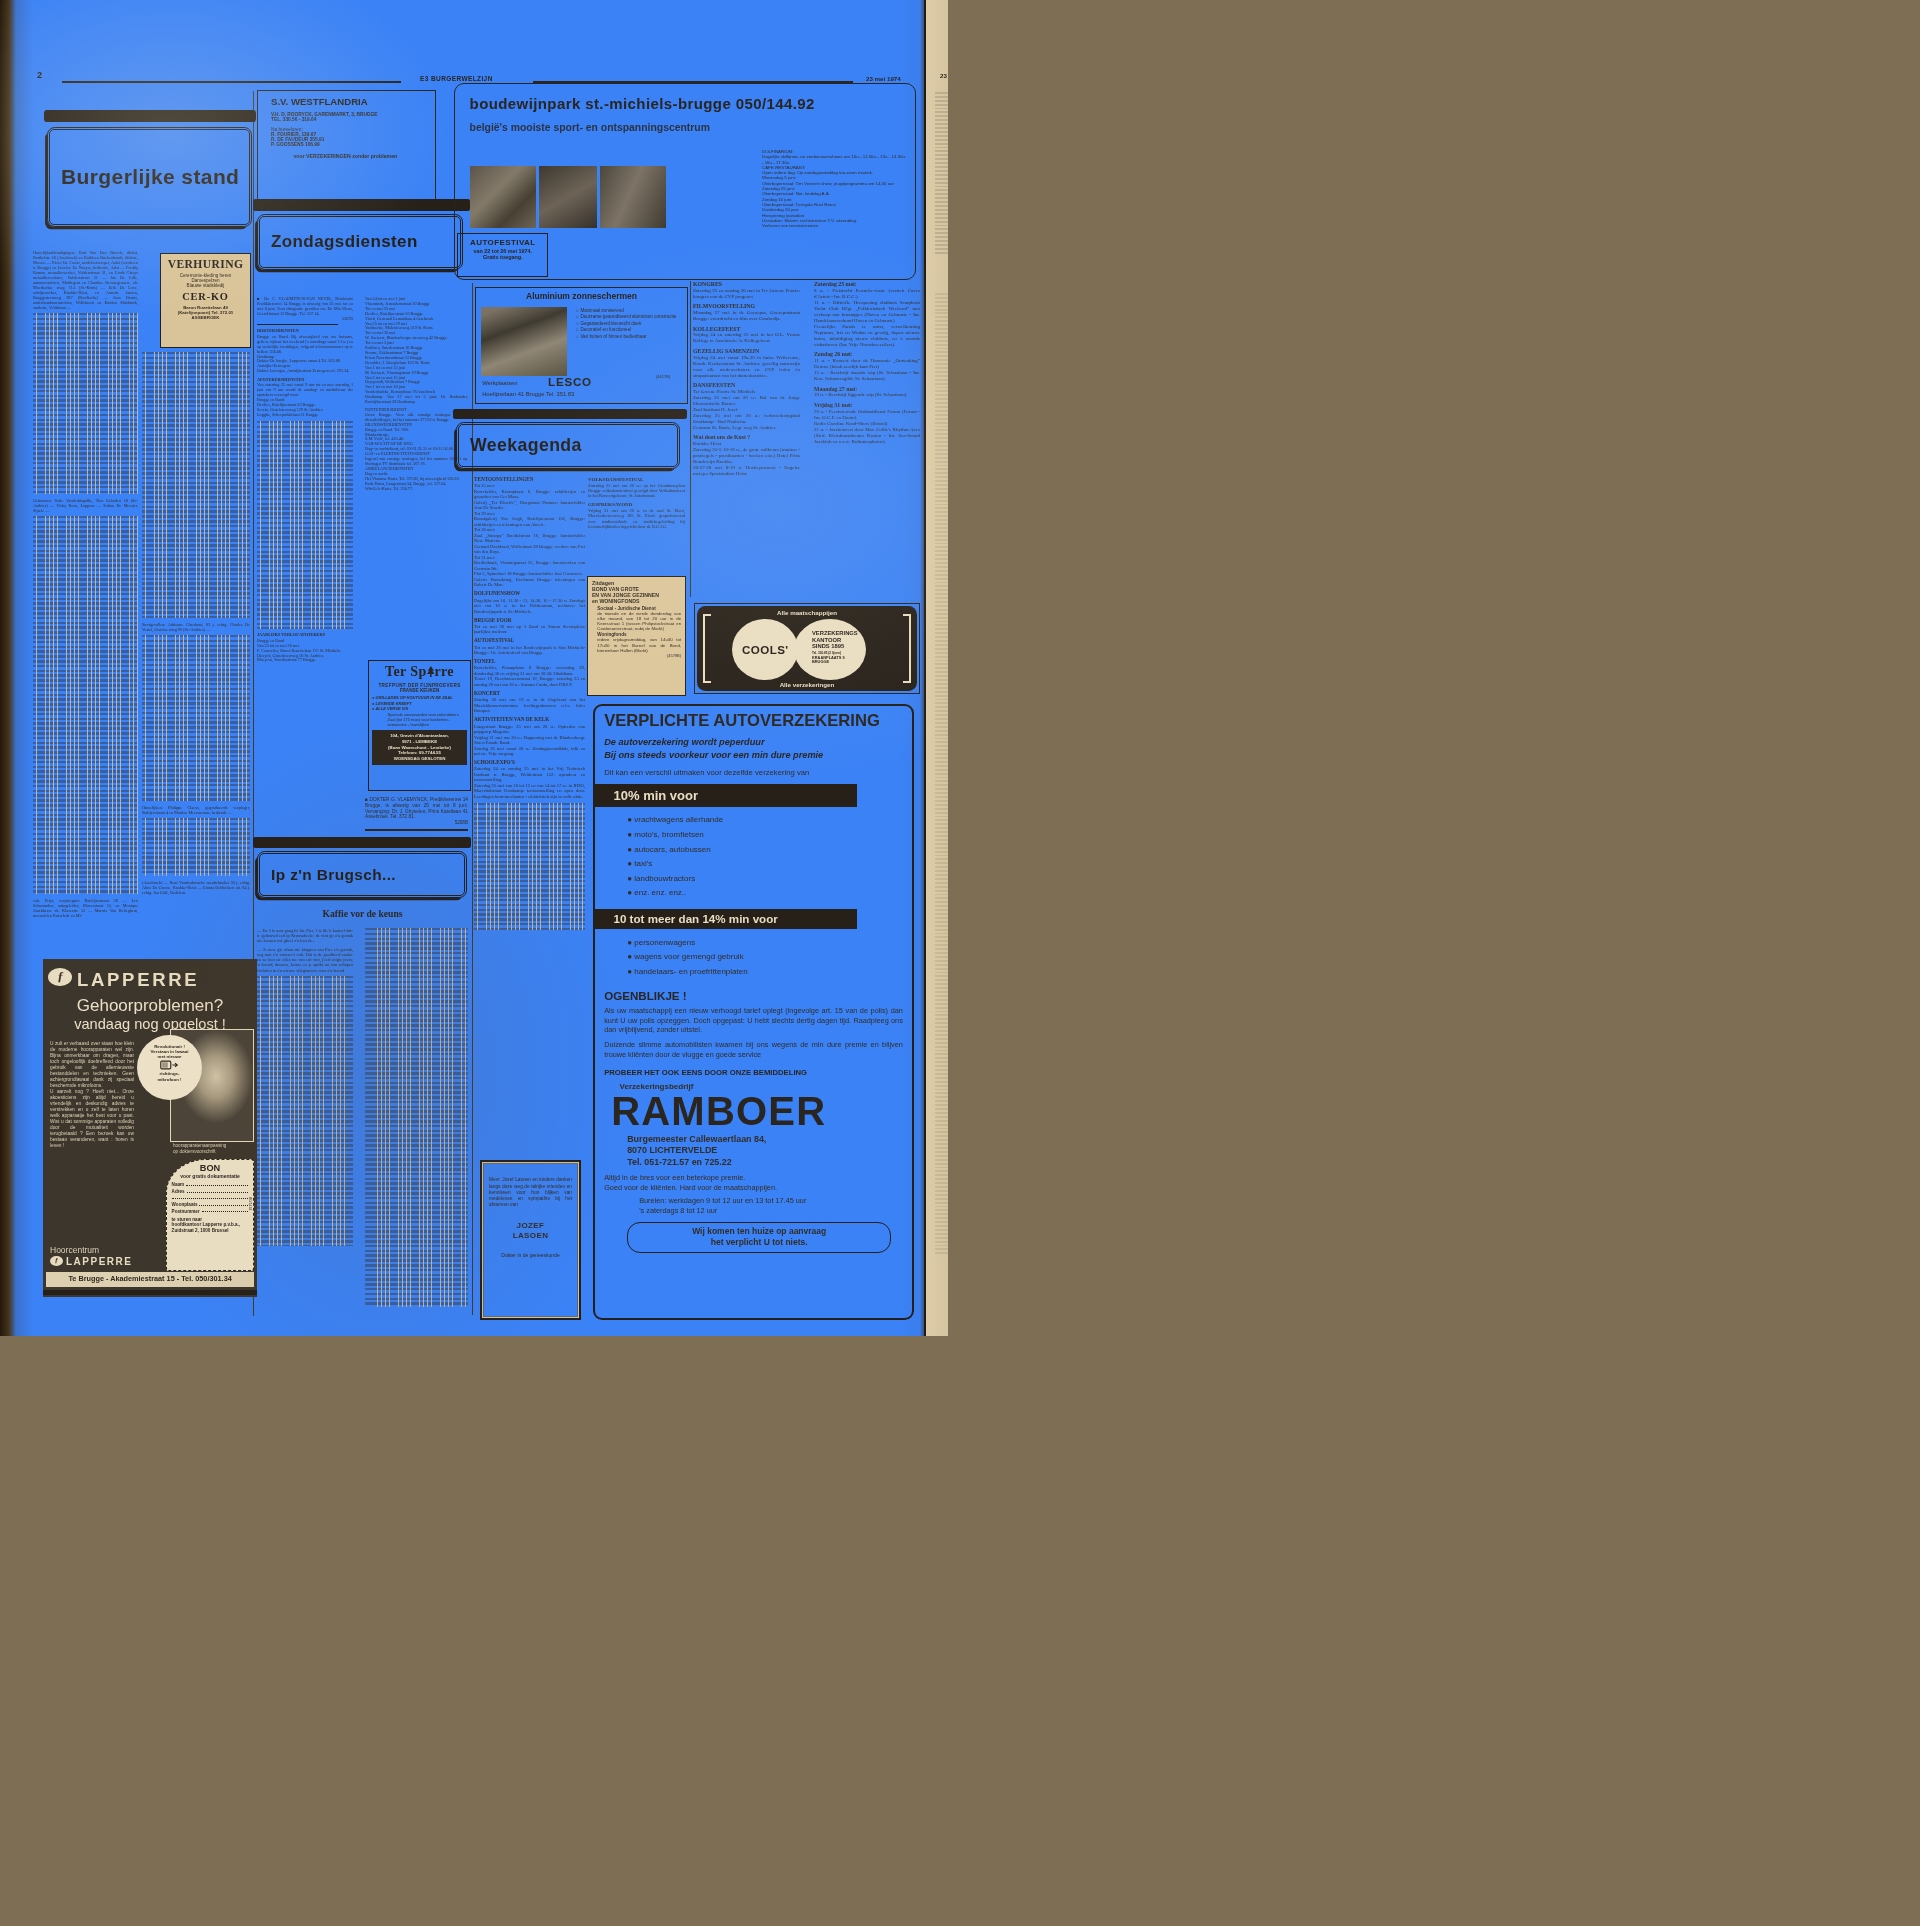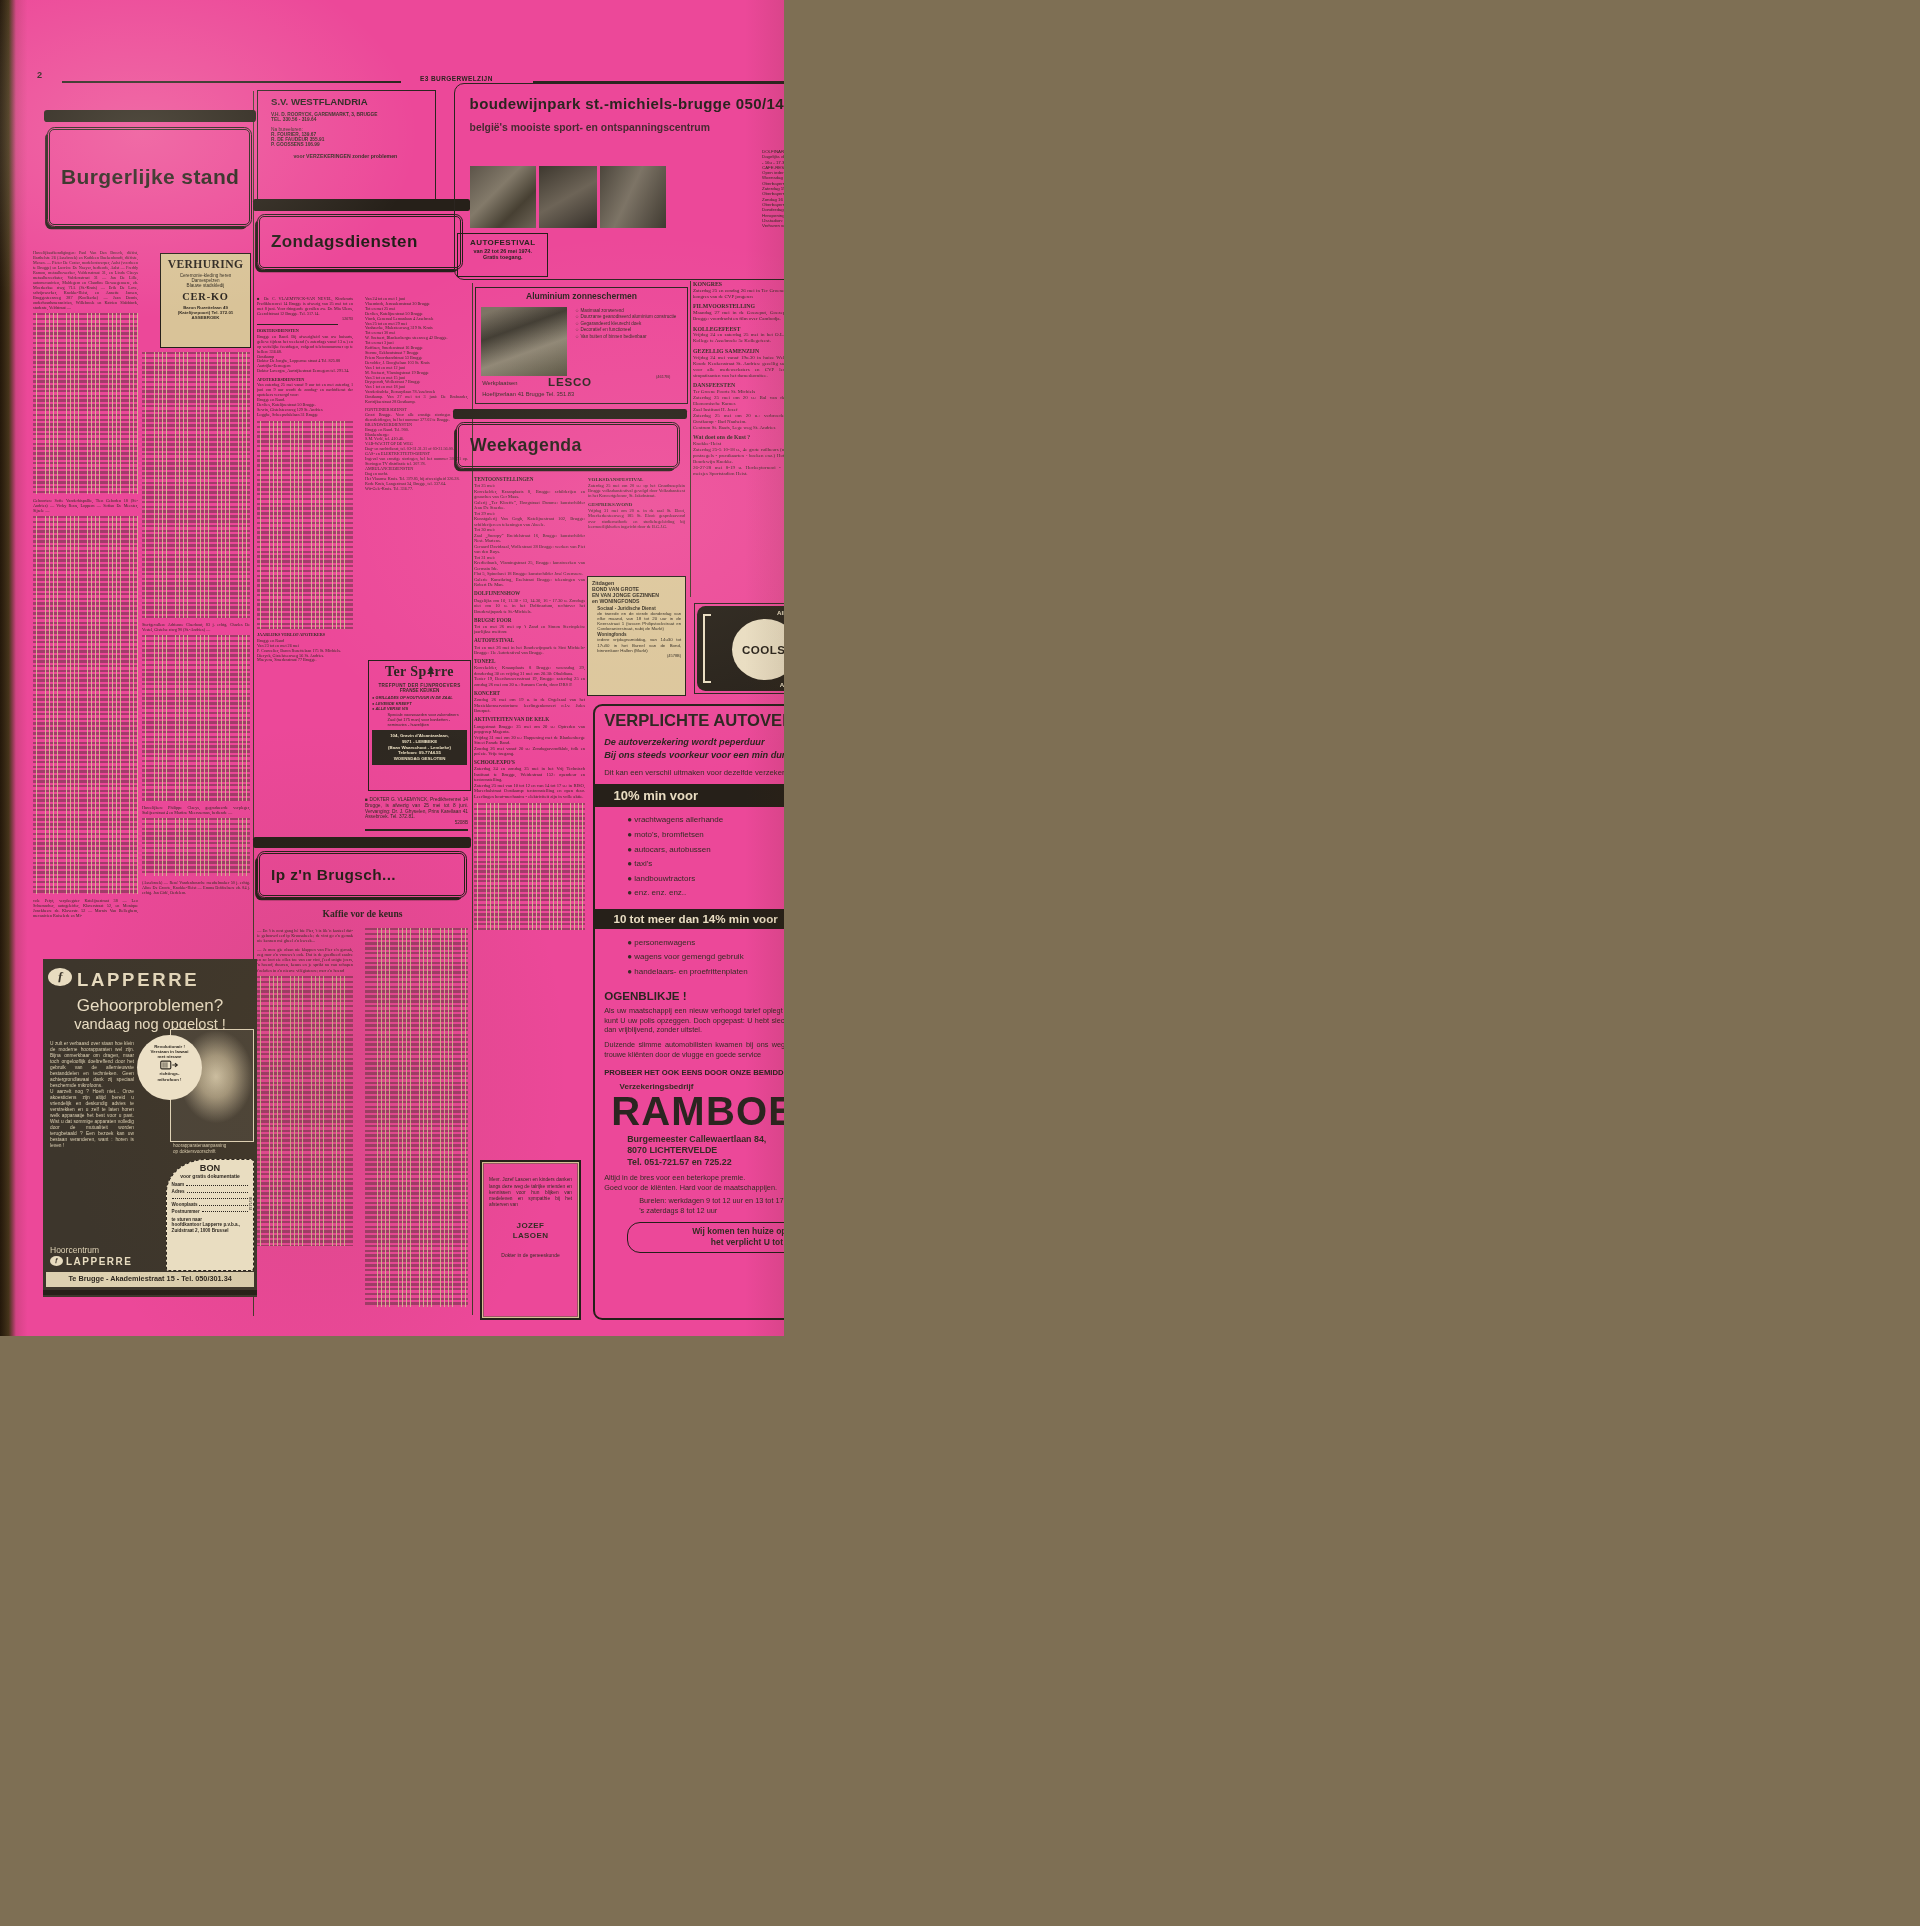--- a/index.html
+++ b/index.html
@@ -1,16 +1,16 @@
 <!DOCTYPE html>
 <html style="font-size:6.2px"><head>
 <meta charset="utf-8">
 <style>
   html,body{margin:0;padding:0;background:#7e6f54;}
-  .page{position:relative;width:784px;height:1336px;background:#ec4899;overflow:hidden;
+  .page{position:relative;width:948px;height:1336px;background:#3b82f6;overflow:hidden;
         font-family:"Liberation Serif",serif;color:#342d24;}
   .abs{position:absolute;}
   .sans{font-family:"Liberation Sans",sans-serif;}
   .serif{font-family:"Liberation Serif",serif;}
   .b{font-weight:bold;}
   .i{font-style:italic;}
   .c{text-align:center;}
   .j{text-align:justify;}
   .pre{white-space:pre-line;}
   .ink{color:#2b2520;}

